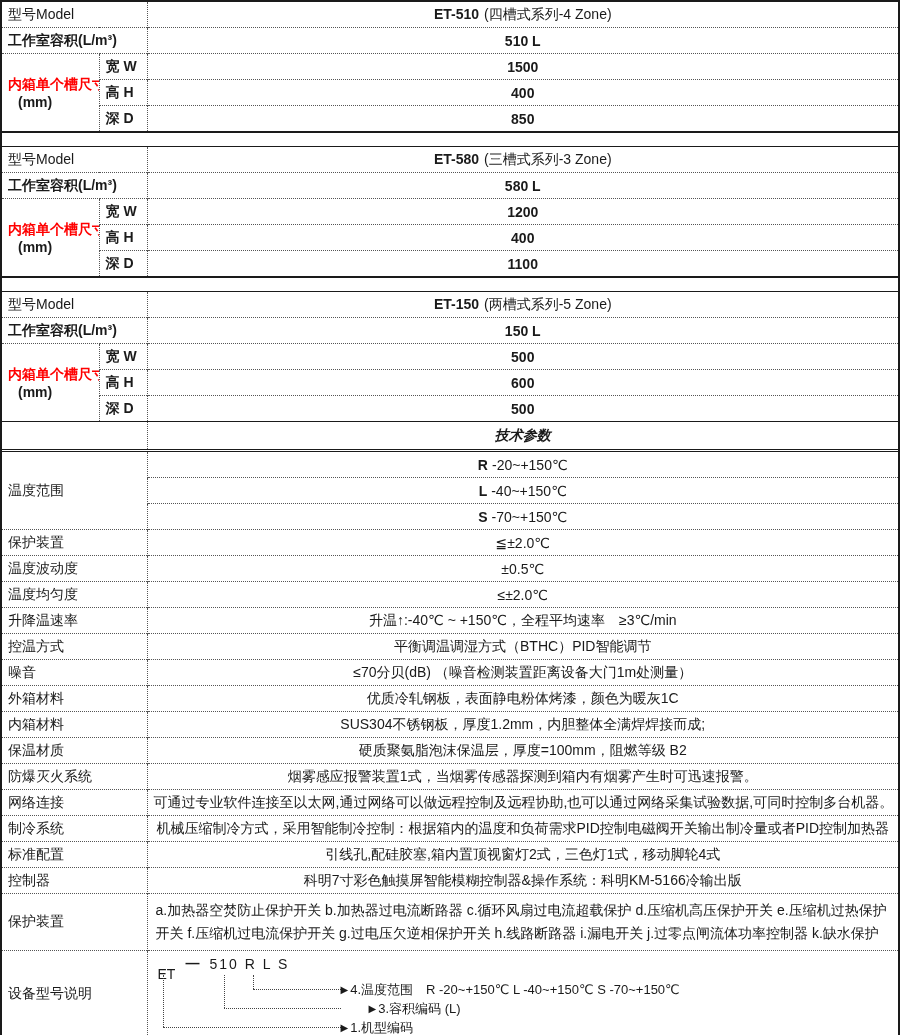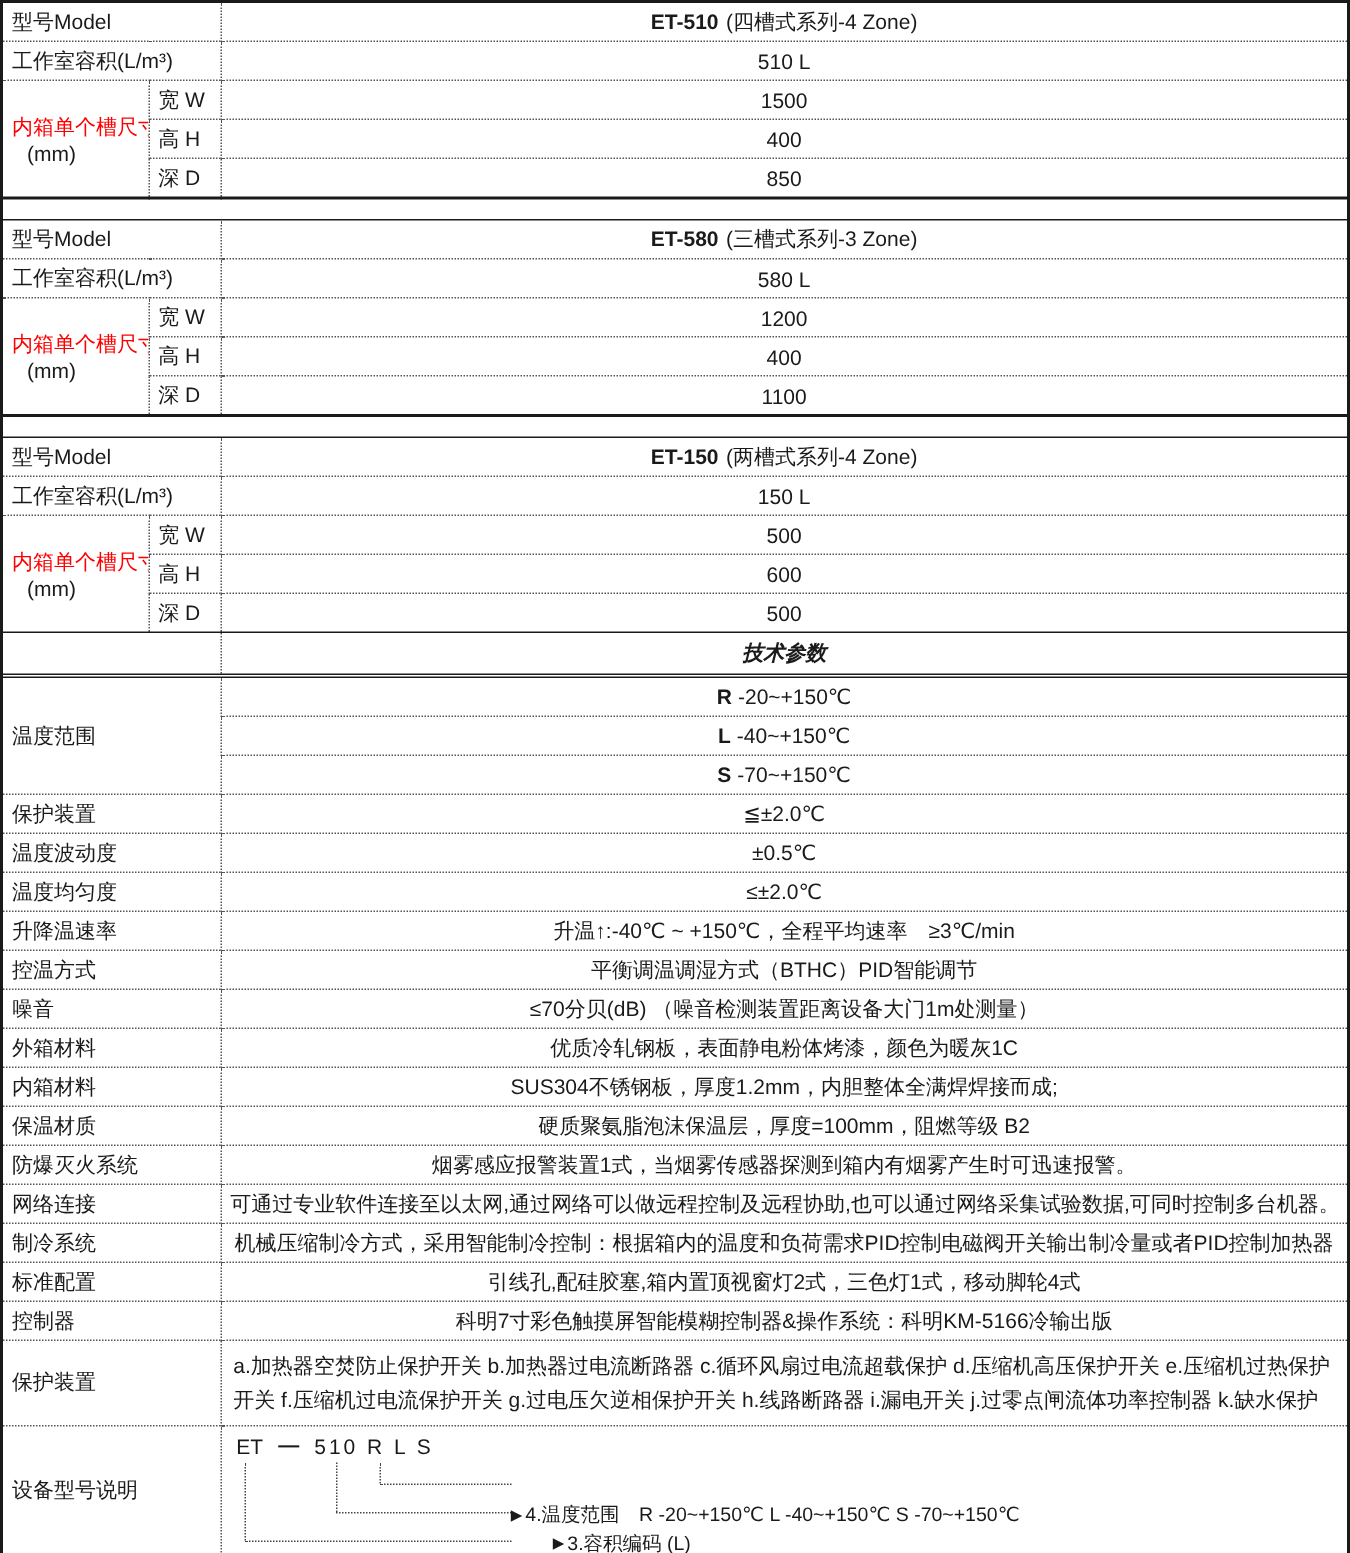--- a/index.html
+++ b/index.html
@@ -5,50 +5,50 @@
   html,body{margin:0;padding:0;background:#fff;}
   body{width:900px;font-family:"Liberation Sans","DejaVu Sans",sans-serif;color:#1a1a1a;}
   .doc{width:900px;box-sizing:border-box;border:2px solid #1a1a1a;background:#fff;}
   table{width:100%;border-collapse:collapse;table-layout:fixed;font-size:14px;}
   td{padding:0 6px;height:25px;vertical-align:middle;overflow:hidden;white-space:nowrap;}
   
   col.c1{width:97px;} col.c2{width:48px;} col.cval{width:auto;}
   col.p1{width:145px;} col.p2{width:auto;}
   
   .model-table{border-bottom:2px solid #1a1a1a;}
-  .model-table tr + tr td{border-top:1px dotted #555;}
+  .model-table tr + tr td{border-top:1px dotted #555;font-weight:bold;}
   .params tr + tr td{border-top:1px dotted #555;}
   td.vdiv{border-left:1px dotted #555;}
   tr.hdr-row td{border-bottom:3px double #1a1a1a;height:27px;font-style:italic;}
   .gap{height:13px;border-bottom:1px solid #1a1a1a;}
   
   td.lbl{text-align:left;}
   td.val{text-align:center;}
   .bold{font-weight:bold;text-align:center;}
   .model-desc{margin-left:5px;}
   .red{color:#ff0000;}
   .dims-lbl div{line-height:18px;}
   .dims-lbl .unit{padding-left:10px;}
   .range-txt{margin-left:4px;}
   td.longval{white-space:normal;height:auto;padding:5px 8px;text-align:left;line-height:23px;}
   
   td.diagram-cell{height:86px;text-align:left;position:relative;padding:0;white-space:normal;}
   .diagram{position:relative;width:100%;height:86px;font-size:14px;}
-  .diagram .dg-prefix{position:absolute;left:10px;top:5px;}
+  .diagram .dg-prefix{position:absolute;left:10px;top:15px;}
   .diagram .dg-dash{position:absolute;left:38px;top:4px;font-weight:bold;}
   .diagram .dg-code{position:absolute;left:62px;top:5px;letter-spacing:2px;}
   .vline{position:absolute;width:0;border-left:1px dotted #444;}
   .v1{left:15px;top:24px;height:52px;}
   .v2{left:76px;top:24px;height:33px;}
   .v3{left:105px;top:24px;height:14px;}
   .hline{position:absolute;height:0;border-top:1px dotted #444;}
   .h1{top:38px;left:105px;width:88px;}
   .h2{top:57px;left:76px;width:117px;}
   .h3{top:76px;left:15px;width:178px;}
-  .callout{position:absolute;left:193px;font-size:13px;line-height:17px;margin-top:20px;}
+  .callout{position:absolute;left:193px;font-size:13px;line-height:17px;}
   .co1{top:30px;} .co2{top:49px;padding-left:28px;} .co3{top:68px;}
   .callout .arr{font-size:10px;margin-right:2px;vertical-align:1px;}
 </style>
 </head>
 <body>
 
 <div class="doc">
 
   <table class="model-table">
     <colgroup>
@@ -124,21 +124,21 @@
 
   <table class="model-table" style="border-bottom-width:1px;">
     <colgroup>
         <col class="c1">
         <col class="c2">
         <col class="cval">
       </colgroup>
     <tbody>
         <tr>
       <td colspan="2" class="lbl">型号Model</td>
-      <td class="val vdiv"><span class="bold">ET-150</span><span class="model-desc">(两槽式系列-4 Zone)</span></td>
+      <td class="val vdiv"><span class="bold">ET-150</span><span class="model-desc">(两槽式系列-5 Zone)</span></td>
     </tr>
     <tr>
       <td colspan="2" class="lbl">工作室容积(L/m³)</td>
       <td class="val vdiv">150 L</td>
     </tr>
     <tr>
       <td rowspan="3" class="lbl dims-lbl">
         <div class="red">内箱单个槽尺寸</div>
         <div class="unit">(mm)</div>
       </td>

